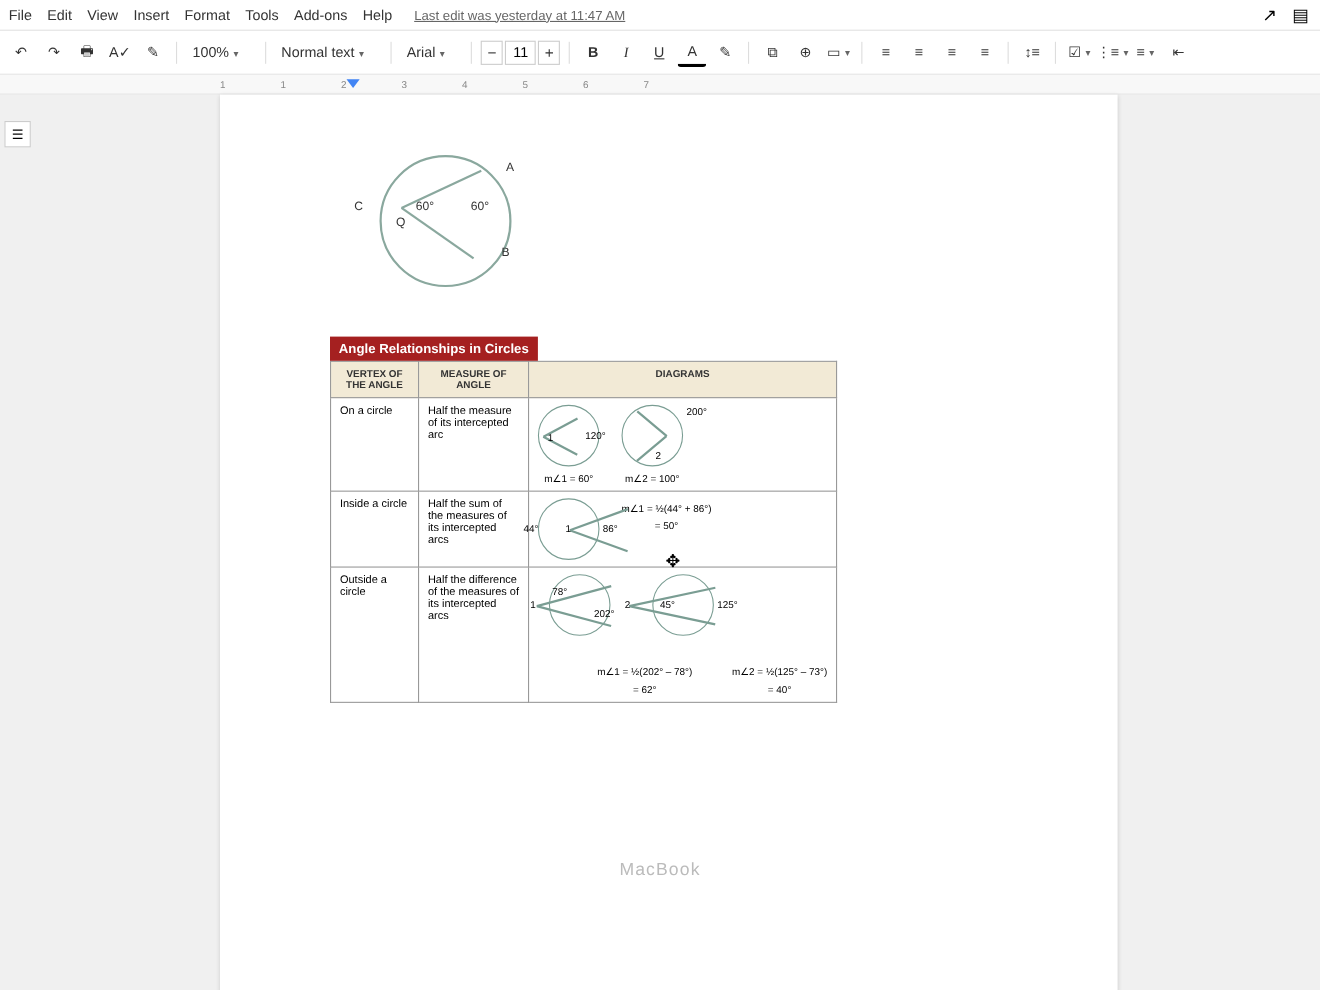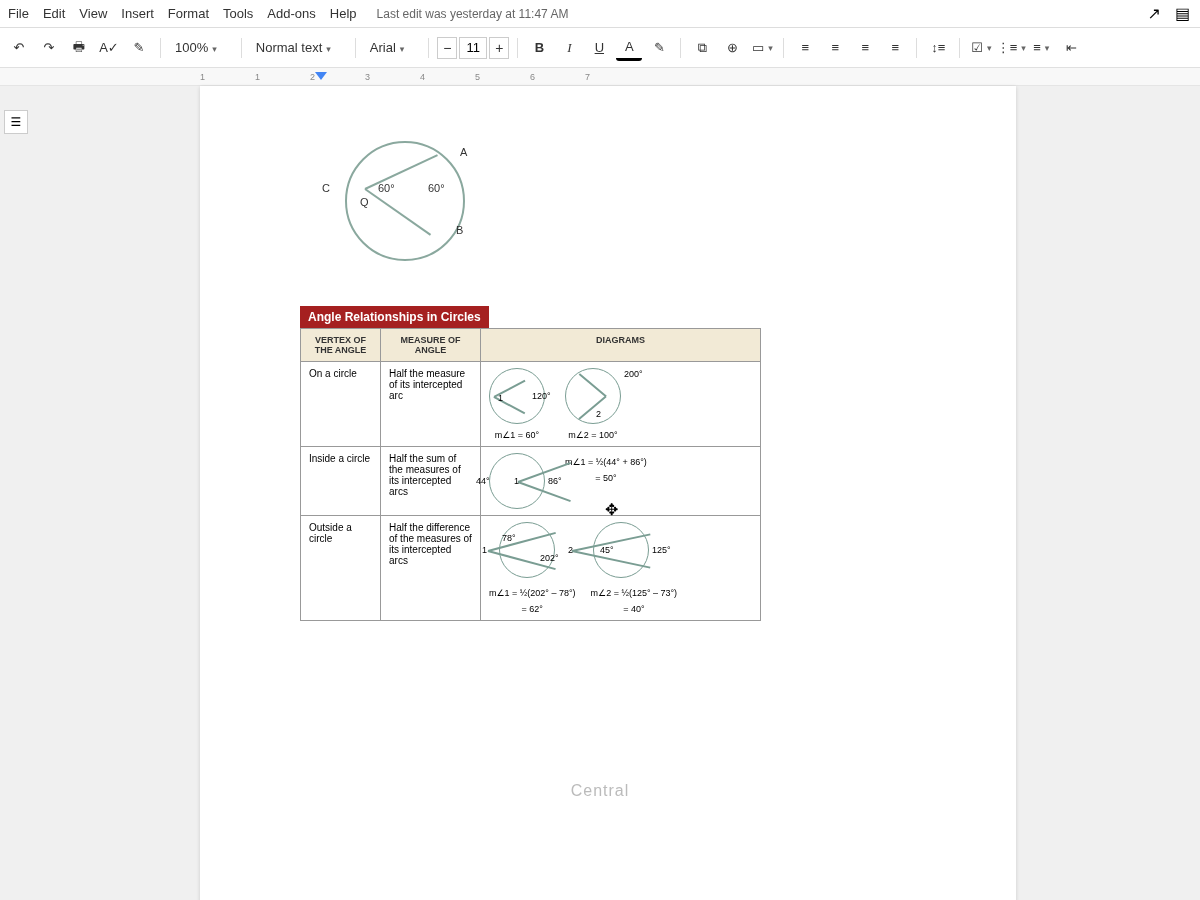--- a/index.html
+++ b/index.html
@@ -17,20 +17,21 @@
   display: flex;
   align-items: center;
   padding: 0 8px;
   gap: 14px;
   font-size: 13px;
   color: #333;
   border-bottom: 1px solid #ddd;
 }
 .menubar span { cursor: pointer; }
 .last-edit {
+  text-decoration: underline;
   color: #666;
   font-size: 12px;
   margin-left: 6px;
 }
 .toolbar {
   height: 40px;
   background: #fff;
   display: flex;
   align-items: center;
   padding: 0 6px;
@@ -392,31 +393,31 @@
           <div class="diagram-block">
             <div class="mini-circ" style="margin-left:18px">
               <div class="ray r1" style="left:-22px;width:80px;transform:rotate(12deg)"></div>
               <div class="ray r2" style="left:-22px;width:80px;transform:rotate(-12deg)"></div>
               <span class="mini-lbl" style="position:absolute;left:-26px;top:22px">2</span>
               <span class="mini-lbl" style="position:absolute;left:6px;top:22px">45°</span>
               <span class="mini-lbl" style="position:absolute;left:58px;top:22px">125°</span>
             </div>
           </div>
         </div>
-        <div class="diagram-cell" style="margin-top:6px;gap:15px;justify-content:flex-start">
+        <div class="diagram-cell" style="margin-top:24px;gap:36px;justify-content:flex-end">
           <div class="diagram-block">
             <div class="eq">m∠1 = ½(202° – 78°)</div>
             <div class="eq">= 62°</div>
           </div>
           <div class="diagram-block">
             <div class="eq">m∠2 = ½(125° – 73°)</div>
             <div class="eq">= 40°</div>
           </div>
         </div>
       </td>
     </tr>
   </tbody>
     </table>
 </div>
 
 <span class="cursor-hand">✥</span>
 
-<div class="macbook">Central</div>
+<div class="macbook">MacBook</div>
 
 </body></html>

